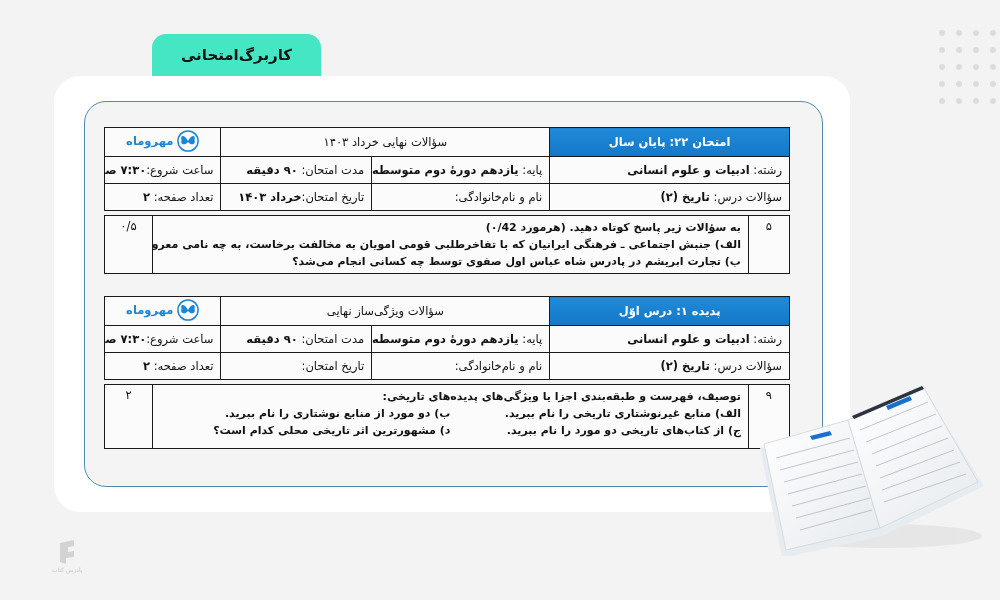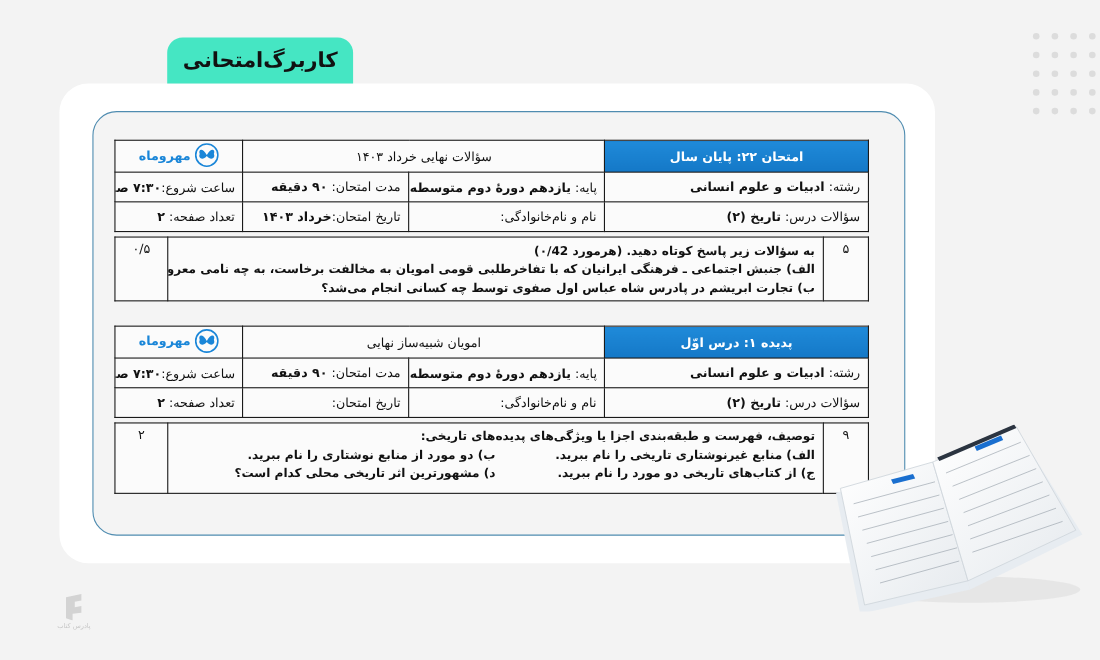--- a/index.html
+++ b/index.html
@@ -16,21 +16,21 @@
       gap: 11px 11px; padding-right: 4px;
     }
     .dots span { width: 6px; height: 6px; border-radius: 50%; background: #dcdcdc; display: block; }
 
     .tag {
       position: absolute; left: 152px; top: 34px;
       width: 169px; height: 42px;
       background: #45e6c3;
       border-radius: 14px 14px 0 0;
       display: flex; align-items: center; justify-content: center;
-      font-size: 19px; font-weight: bold; color: #111;
+      font-size: 15px; font-weight: bold; color: #111;
       direction: rtl;
     }
     .card {
       position: absolute; left: 54px; top: 76px;
       width: 796px; height: 436px;
       background: #ffffff;
       border-radius: 26px;
     }
     .inner {
       position: absolute; left: 84px; top: 101px;
@@ -172,21 +172,21 @@
   <table>
     <colgroup>
         <col style="width:35%">
         <col style="width:26%">
         <col style="width:22%">
         <col style="width:17%">
       </colgroup>
     <tbody>
         <tr>
       <td class="title-cell">پدیده ۱: درس اوّل</td>
-      <td class="subtitle-cell" colspan="2">امویان شبیه‌ساز نهایی</td>
+      <td class="subtitle-cell" colspan="2">سؤالات ویژگی‌ساز نهایی</td>
       <td class="logo-cell">
         <span class="logo-wrap">
           <svg viewBox="0 0 24 24">
                 <circle cx="12" cy="12" r="11" fill="none" stroke="#1a86d8" stroke-width="1.6"></circle>
                 <path d="M12 12 C8 4 3 6 5 11 C3 15 8 18 12 13 C16 18 21 15 19 11 C21 6 16 4 12 12Z" fill="#1a86d8"></path>
               </svg>
           <span>مهروماه</span>
         </span>
       </td>
     </tr>

